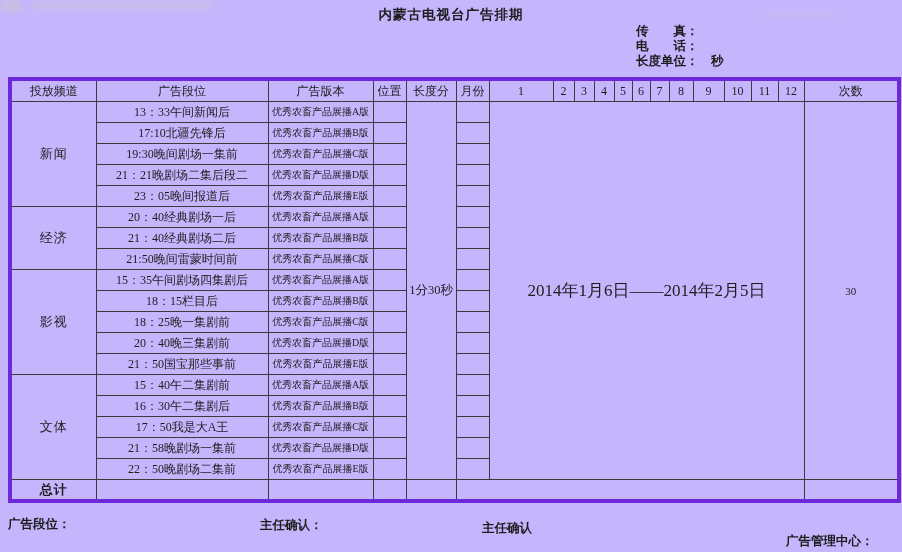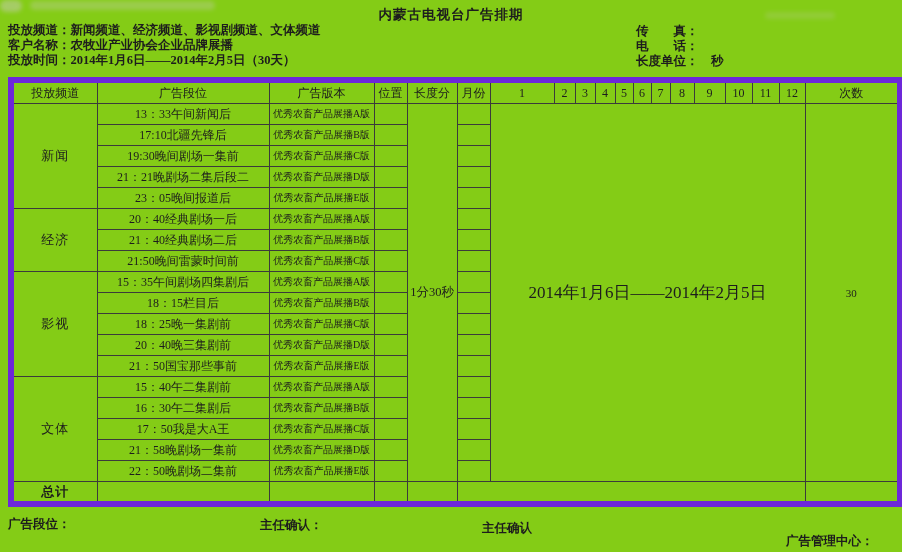--- a/index.html
+++ b/index.html
@@ -1,30 +1,30 @@
 <!DOCTYPE html>
 <html><head>
 <meta charset="utf-8">
 <style>
   html,body{margin:0;padding:0;}
   .page{
-    position:relative;width:902px;height:552px;background:#84cc16;
+    position:relative;width:902px;height:552px;background:#c4b5fd;
     font-family:"Liberation Serif","DejaVu Serif",serif;color:#1d1d1d;overflow:hidden;
   }
   .smudge{position:absolute;background:#cfcdc8;border-radius:8px;filter:blur(2px);}
   .sm1{left:30px;top:1px;width:185px;height:9px;opacity:.30;}
   .sm2{left:0px;top:0px;width:22px;height:12px;opacity:.45;}
   .sm3{left:765px;top:12px;width:70px;height:7px;opacity:.18;}
   .title{position:absolute;left:0;top:6px;width:100%;text-align:center;
     font-weight:bold;font-size:13.5px;letter-spacing:1px;}
   .info-left{position:absolute;left:8px;top:23px;font-weight:bold;font-size:12.5px;line-height:15.2px;white-space:nowrap;}
   .info-right{position:absolute;left:636px;top:24px;font-weight:bold;font-size:12.5px;line-height:15.2px;white-space:nowrap;}
   table.sched{
     position:absolute;left:8px;top:77px;border-collapse:collapse;table-layout:fixed;
-    width:893px;border:6px solid #6d28d9;
+    width:893px;border:4px solid #6d28d9;
   }
   table.sched td{
     border:1px solid #3b3b3b;text-align:center;vertical-align:middle;
     padding:0;overflow:hidden;white-space:nowrap;
   }
   tr.hdr td{height:20px;font-size:12px;}
   tr.brow td{height:20px;}
   td.chan{font-size:13px;letter-spacing:1px;}
   td.slot{font-size:12px;}
   td.ver{font-size:10px;}
@@ -43,25 +43,20 @@
 <body>
 
 <div class="page">
 
   <div class="smudge sm1"></div>
   <div class="smudge sm2"></div>
   <div class="smudge sm3"></div>
 
   <div class="title">内蒙古电视台广告排期</div>
 
-  <div class="info-left">
-    <div><span>投放频道：</span><span>新闻频道、经济频道、影视剧频道、文体频道</span></div>
-    <div><span>客户名称：</span><span>农牧业产业协会企业品牌展播</span></div>
-    <div><span>投放时间：</span><span>2014年1月6日——2014年2月5日（30天）</span></div>
-  </div>
 
   <div class="info-right">
     <div><span>传　　真：</span><span></span></div>
     <div><span>电　　话：</span><span></span></div>
     <div><span>长度单位：</span>　<span>秒</span></div>
   </div>
 
   <table class="sched">
     <colgroup>
       <col style="width:86px">

